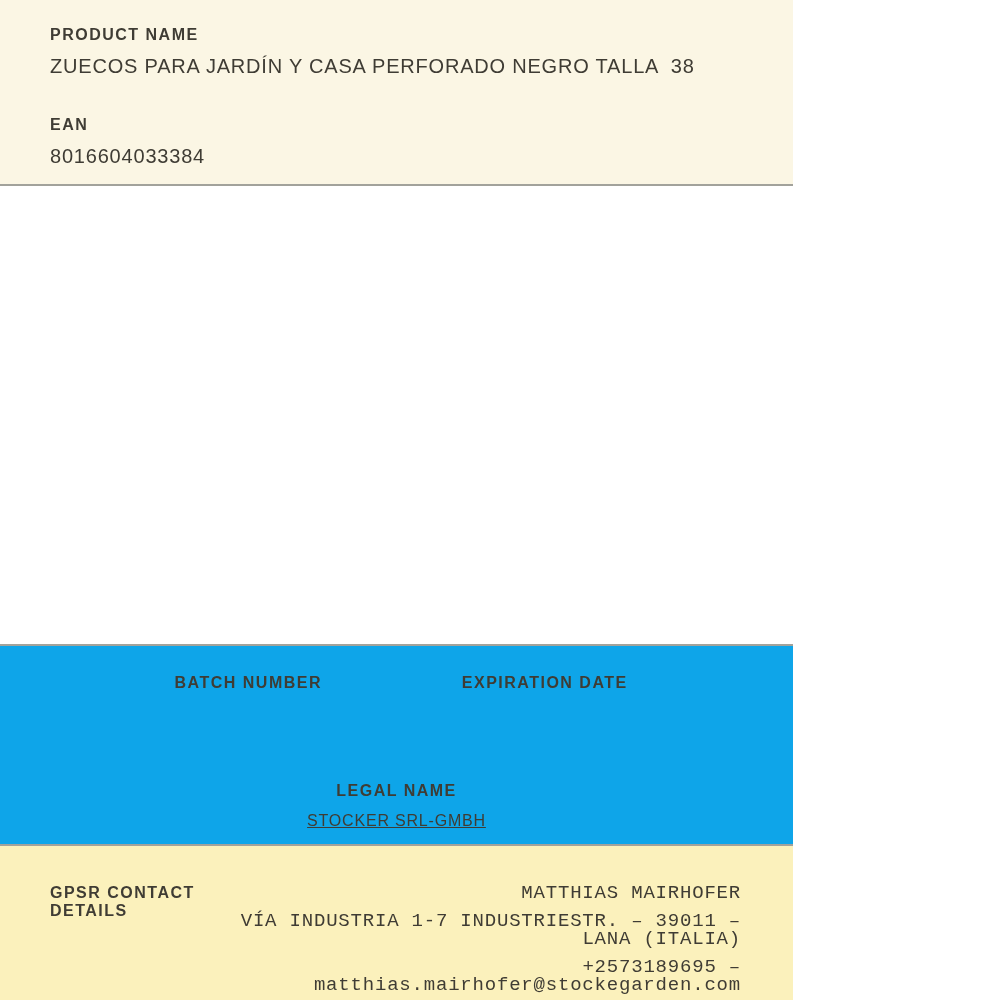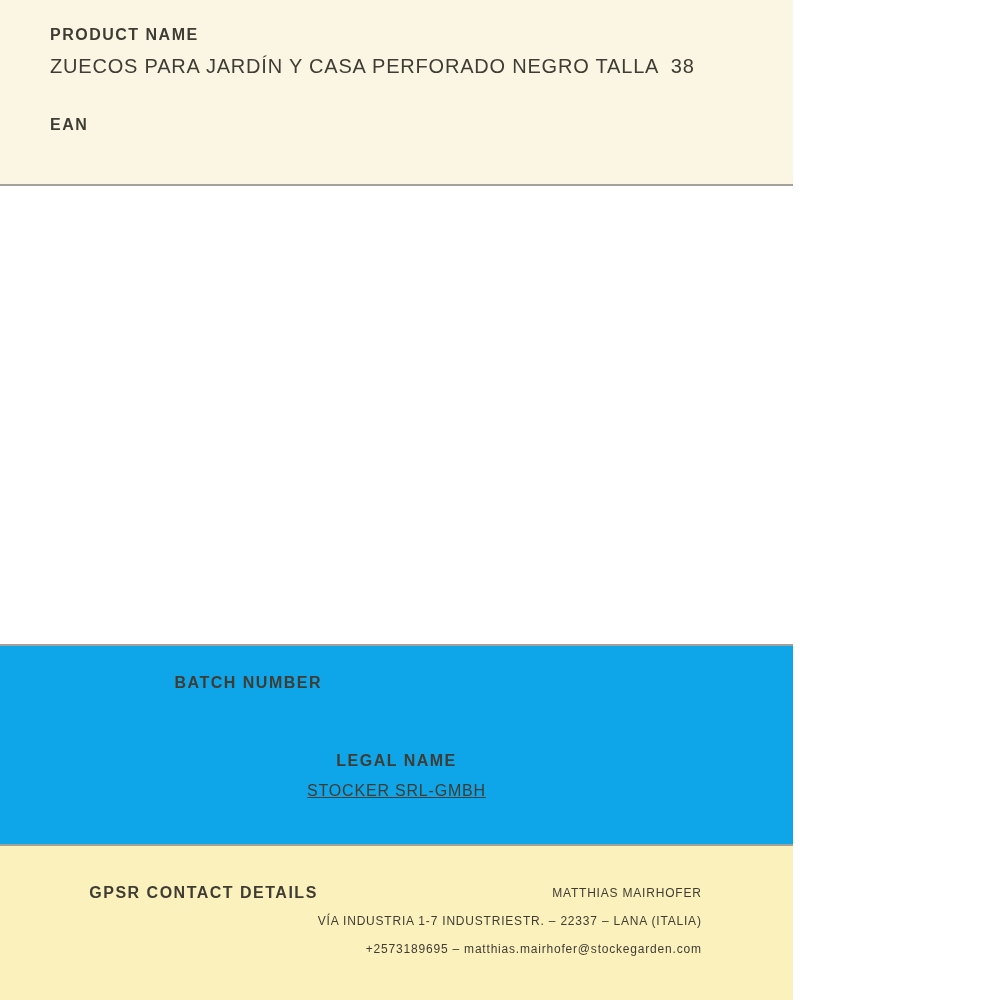--- a/index.html
+++ b/index.html
@@ -47,99 +47,102 @@
     background: #ffffff;
   }
   
   .sec-details {
     box-sizing: border-box;
     height: 198px;
     background: #0ea5e9;
     padding: 28px 100px 0 100px;
   }
   .details-row { display: flex; }
-  .details-row + .details-row { margin-top: 30px; }
+  .details-row + .details-row { margin-top: 60px; }
   .detail-cell { flex: 1; text-align: center; }
   .detail-value {
     font-size: 16px;
     font-weight: 400;
     letter-spacing: 0.8px;
     line-height: 18px;
     margin-top: 12px;
     min-height: 18px;
     text-decoration: underline;
   }
   
   .sec-contact {
     box-sizing: border-box;
     height: 154px;
     background: #fbf1bc;
     padding: 38px 52px 0 50px;
     display: flex;
-    justify-content: center;
+    justify-content: space-between;
     align-items: flex-start;
   }
   .contact-label {
     font-size: 16px;
     font-weight: 700;
     letter-spacing: 1.5px;
     line-height: 18px;
   }
   .contact-lines { text-align: right; }
   .contact-line {
-    font-size: 12px;
+    font-size: 19px;
     font-weight: 400;
     letter-spacing: 0.8px;
     line-height: 18px;
+    font-family: Liberation Mono, monospace;
   }
   .contact-line + .contact-line { margin-top: 10px; }
 </style>
 </head>
 <body>
 
 <div class="page">
 
   <div class="sec-product">
     <div class="field">
       <div class="field-label">PRODUCT NAME</div>
       <div class="field-value">ZUECOS PARA JARDÍN Y CASA PERFORADO NEGRO TALLA  38</div>
     </div>
     <div class="field">
       <div class="field-label">EAN</div>
+      <div class="field-value">8016604033384</div>
     </div>
   </div>
 
   <div class="divider"></div>
 
   <div class="sec-image"></div>
 
   <div class="divider"></div>
 
   <div class="sec-details">
     <div class="details-row">
       <div class="detail-cell">
         <div class="field-label">BATCH NUMBER</div>
         <div class="detail-value"></div>
       </div>
       <div class="detail-cell">
+        <div class="field-label">EXPIRATION DATE</div>
         <div class="detail-value"></div>
       </div>
     </div>
     <div class="details-row">
       <div class="detail-cell">
         <div class="field-label">LEGAL NAME</div>
         <div class="detail-value">STOCKER SRL-GMBH</div>
       </div>
     </div>
   </div>
 
   <div class="divider"></div>
 
   <div class="sec-contact">
     <div class="contact-label">GPSR CONTACT DETAILS</div>
     <div class="contact-lines">
       <div class="contact-line">MATTHIAS MAIRHOFER</div>
-      <div class="contact-line">VÍA INDUSTRIA 1-7 INDUSTRIESTR. – 22337 – LANA (ITALIA)</div>
+      <div class="contact-line">VÍA INDUSTRIA 1-7 INDUSTRIESTR. – 39011 – LANA (ITALIA)</div>
       <div class="contact-line">+2573189695 – matthias.mairhofer@stockegarden.com</div>
     </div>
   </div>
 
 </div>
 
 </body></html>

